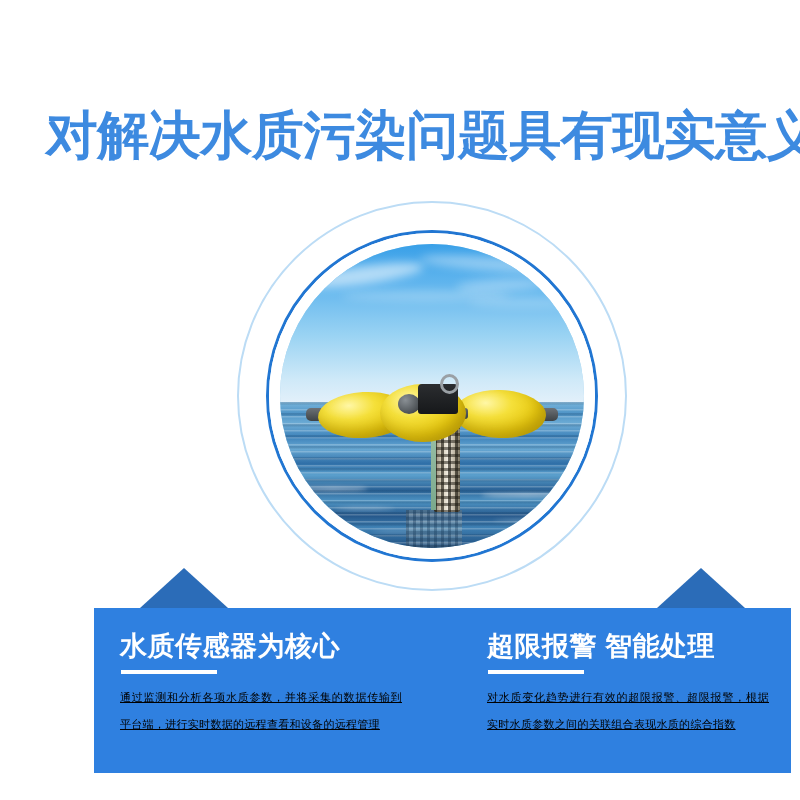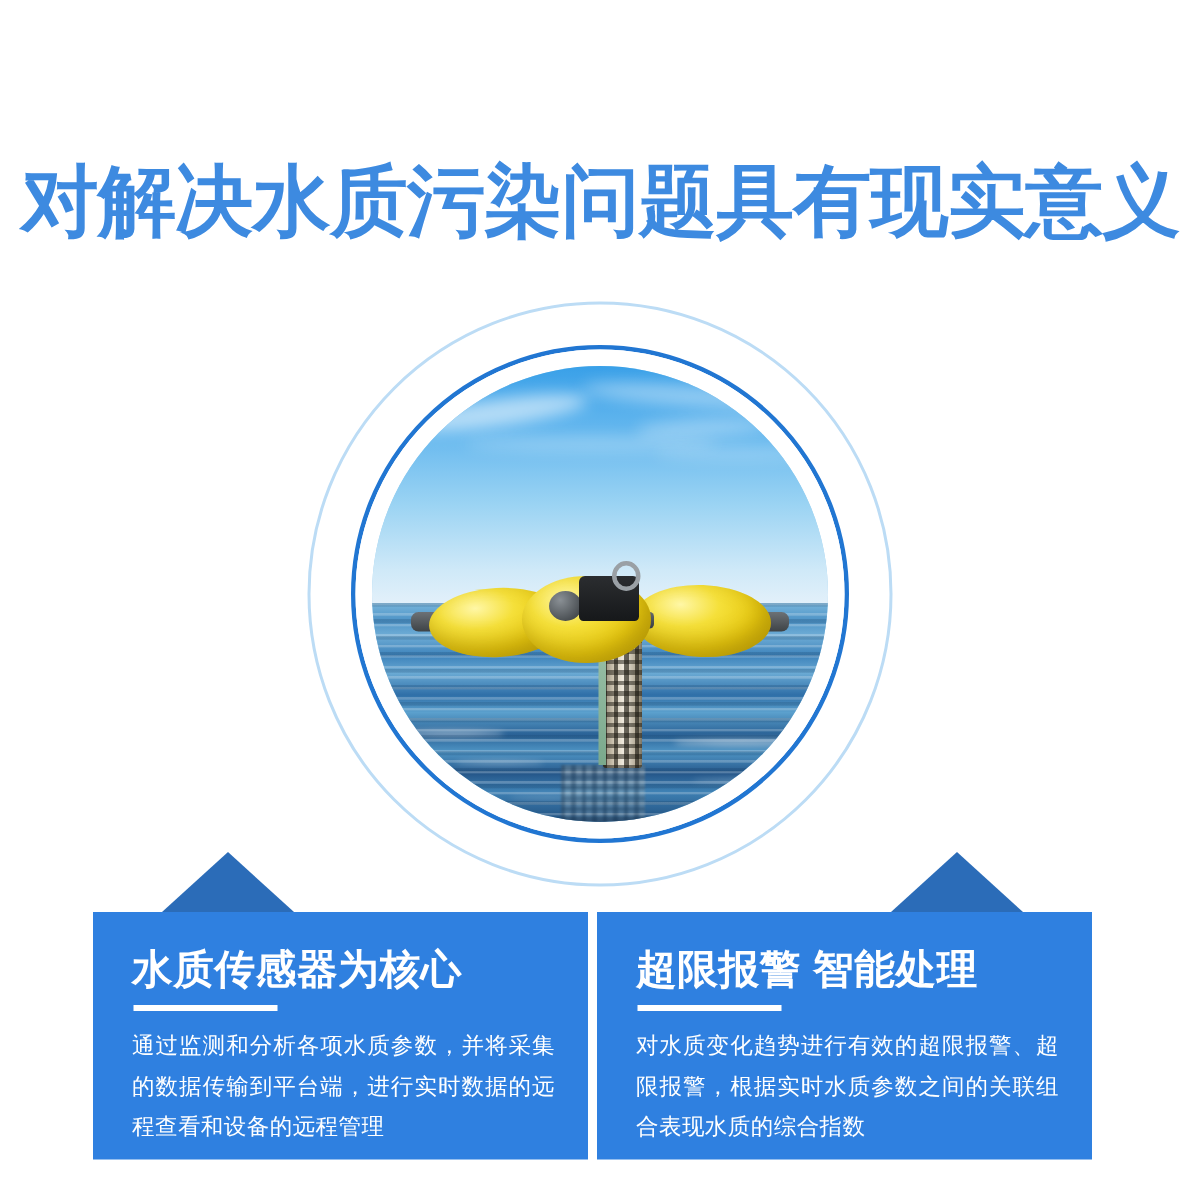--- a/index.html
+++ b/index.html
@@ -4,21 +4,21 @@
 <title>水质监测</title>
 <style>
   html,body{margin:0;padding:0;}
   body{
     width:800px;height:800px;
     background:#ffffff;
     font-family:"Liberation Sans","DejaVu Sans",sans-serif;
     overflow:hidden;
     position:relative;
   }
-  .page{position:absolute;inset:0;width:695px;height:800px;}
+  .page{position:absolute;inset:0;width:695px;height:800px;margin-left:32px;}
 
   
   .headline{
     position:absolute;
     left:0;top:104px;width:800px;
     text-align:center;
     font-size:52px;
     line-height:62px;
     font-weight:bold;
     color:#3d8ae0;
@@ -235,22 +235,22 @@
 
   
   .card{
     position:absolute;
     width:330px;
     height:165px;
     background:#2f80e0;
     top:608px;
     z-index:10;
   }
-  .card-left{left:62px;}
-  .card-right{left:398px;}
+  .card-left{left:62px;padding-left:39px;}
+  .card-right{left:429px;}
 
   .tab{
     position:absolute;
     top:-40px;
     width:0;height:0;
     border-left:44px solid transparent;
     border-right:44px solid transparent;
     border-bottom:40px solid #2b6cb8;
   }
   .tab-left{left:46px;}
@@ -269,25 +269,26 @@
   .divider{
     position:absolute;
     left:27px;top:62px;
     width:96px;height:4px;
     background:#ffffff;
   }
   .card-body{
     position:absolute;
     left:26px;top:76px;
     width:282px;
-    color:#ffffff;
-    font-size:15px;
+    color:#000000;
+    font-size:11px;
     line-height:27px;
     text-align:justify;
     letter-spacing:0.3px;
+    text-decoration:underline;
   }
 </style>
 </head>
 <body>
 
 <div class="page">
 
   <div class="headline">对解决水质污染问题具有现实意义</div>
 
   <div class="hero">

